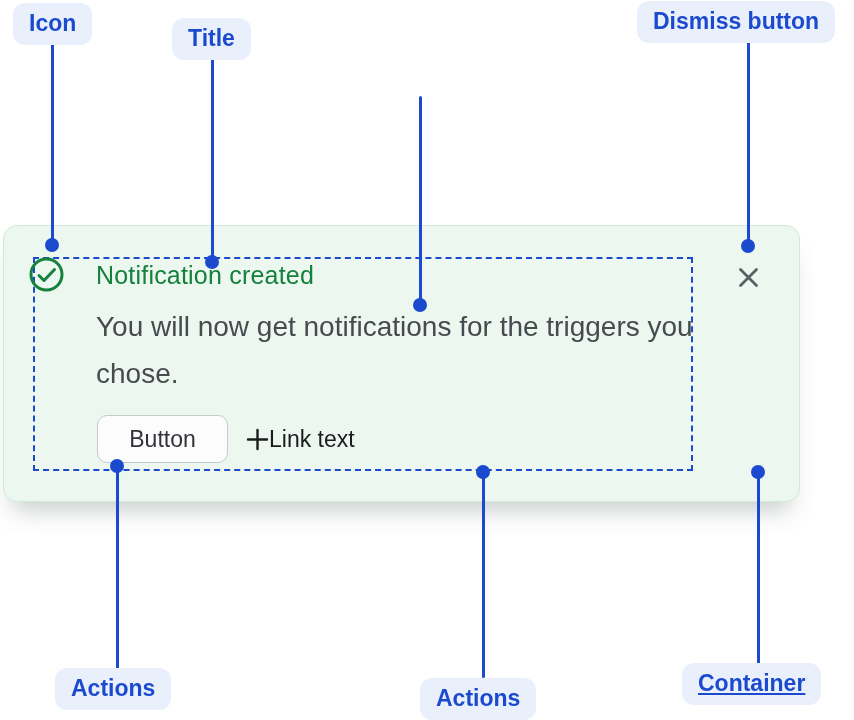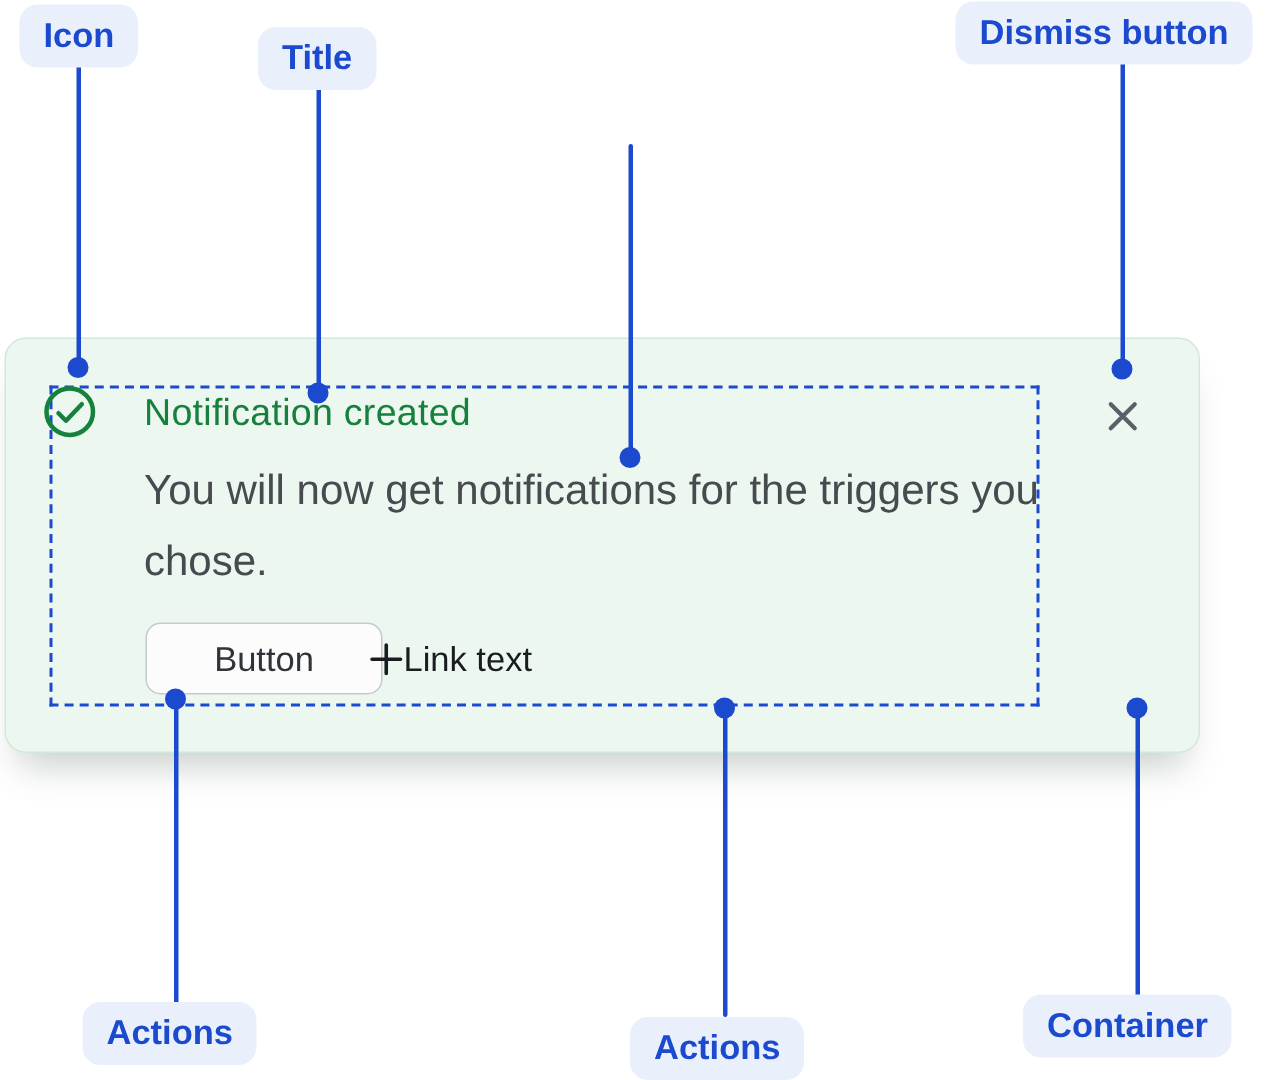--- a/index.html
+++ b/index.html
@@ -15,21 +15,21 @@
     background:#e9f0fc; color:#1b4ace;
     font-size:23px; font-weight:700; line-height:1;
     padding:9px 16px 10px; border-radius:12px; white-space:nowrap;
   }
   .pill-icon      { left:13px;  top:3px; }
   .pill-title     { left:172px; top:18px; }
   .pill-desc      { left:335px; top:57px; }
   .pill-dismiss   { left:637px; top:1px; }
   .pill-actions   { left:55px;  top:668px; }
   .pill-content   { left:420px; top:678px; }
-  .pill-container { left:682px; top:663px; }
+  .pill-container { left:682px; top:663px;text-decoration:underline; }
 
   .line { position:absolute; width:3px; background:#1b4ace; border-radius:1.5px; }
   .line-icon      { left:50.5px;  top:42px;  height:203px; }
   .line-title     { left:210.5px; top:57px;  height:205px; }
   .line-desc      { left:418.5px; top:96px;  height:209px; }
   .line-dismiss   { left:746.5px; top:39px;  height:207px; }
   .line-actions   { left:115.5px; top:466px; height:210px; }
   .line-content   { left:481.5px; top:472px; height:206px; }
   .line-container { left:756.5px; top:472px; height:206px; }
 
@@ -57,21 +57,21 @@
   .card-title {
     position:absolute; left:96px; top:261px;
     font-size:25px; font-weight:400; color:#15813c; letter-spacing:0.2px;
     white-space:nowrap; z-index:5;
   }
   .card-desc {
     position:absolute; left:96px; top:303px; width:604px;
     font-size:28px; line-height:47px; color:#474a4e; z-index:5;
   }
   .card-button {
-    position:absolute; left:97px; top:415px; width:158px; height:48px;
+    position:absolute; left:97px; top:415px; width:131px; height:48px;
     box-sizing:border-box;
     display:flex; align-items:center; justify-content:center;
     background:#fcfcfd; border:1.5px solid #c6c9cd; border-radius:10px;
     font-size:23px; color:#303338; cursor:pointer; z-index:5;
   }
   .card-link {
     position:absolute; left:246px; top:415px; height:48px;
     display:flex; align-items:center; gap:0;
     font-size:23px; font-weight:500; color:#1a1c1f; cursor:pointer; z-index:5;
   }

